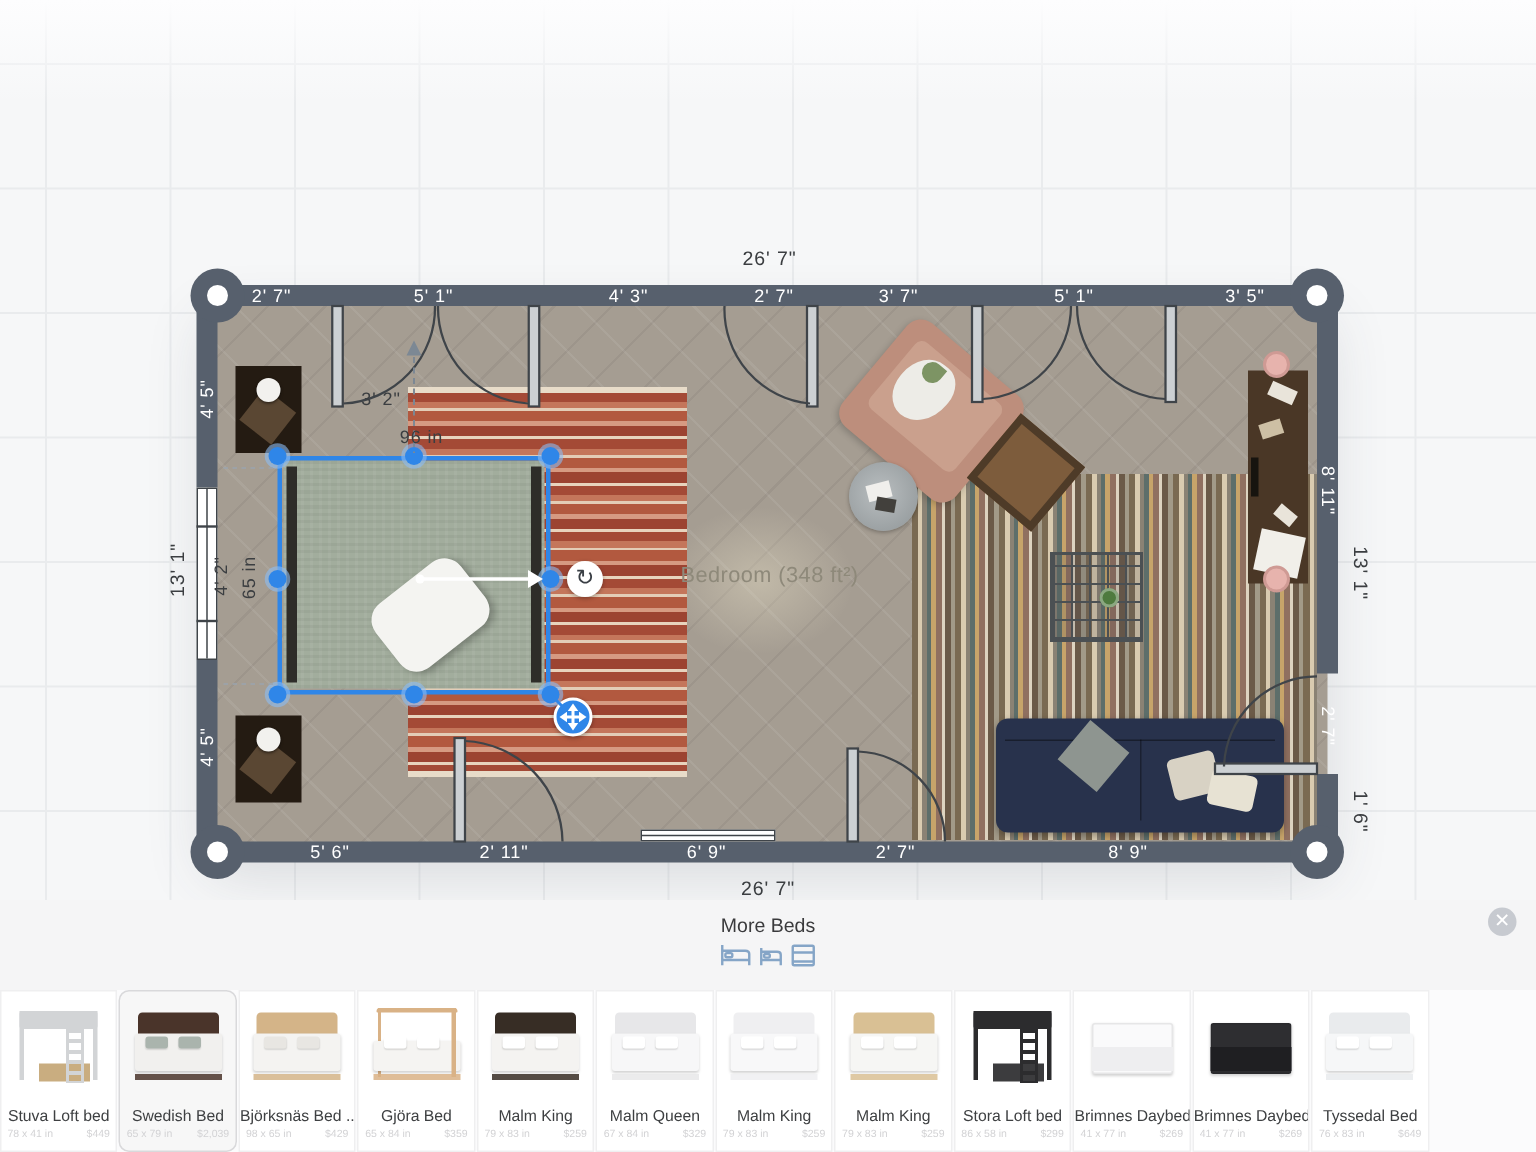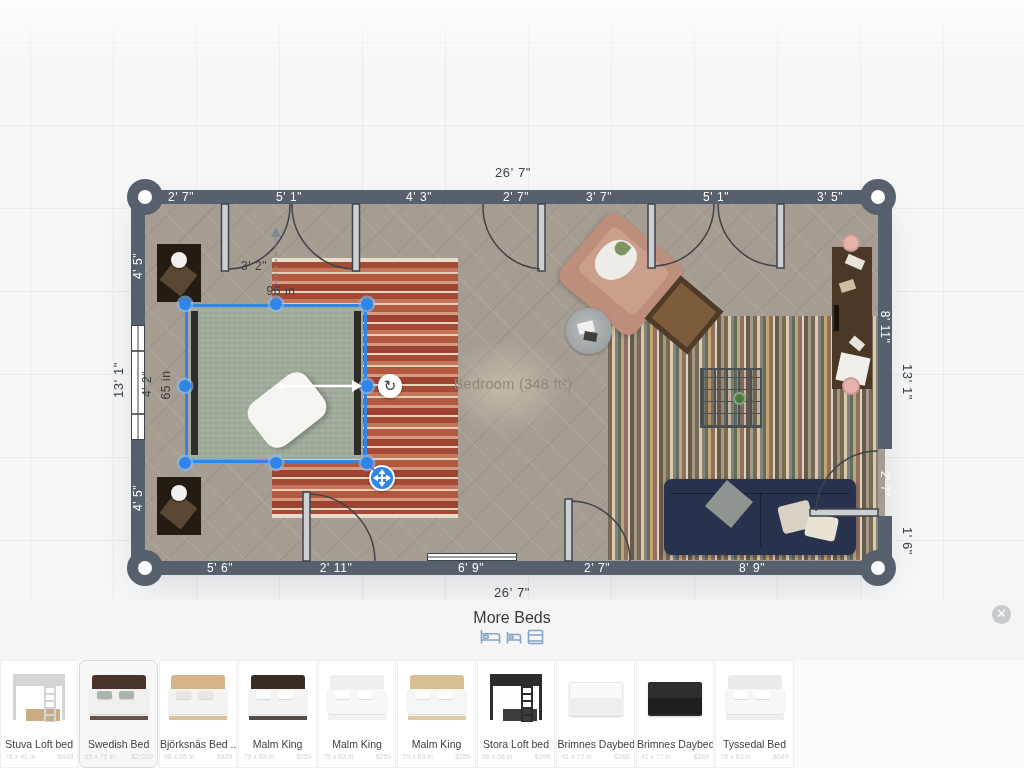--- a/index.html
+++ b/index.html
@@ -74,21 +74,21 @@
   
   .lbl{position:absolute;transform:translate(-50%,-50%);font-size:12px;letter-spacing:.6px;white-space:nowrap;z-index:30;}
   .lbl.w{color:#fff;}
   .lbl.d{color:#3b3e41;font-size:13px;}
   .lbl.r90{transform:translate(-50%,-50%) rotate(90deg);}
   .lbl.rm90{transform:translate(-50%,-50%) rotate(-90deg);}
   .room-label{position:absolute;left:513px;top:384px;transform:translate(-50%,-50%);font-size:14.5px;color:#8e897a;letter-spacing:.3px;z-index:5;}
 
   
   .sheet{left:0;top:600px;width:1024px;height:168px;background:#f5f5f6;z-index:40;}
-  .sheet-title{position:absolute;left:512px;top:9px;transform:translateX(-50%);font-size:16px;color:#3a3a3c;}
+  .sheet-title{position:absolute;left:512px;top:9px;transform:translateX(-50%);font-size:13px;color:#3a3a3c;}
   .type-icons{position:absolute;left:512px;top:29px;transform:translateX(-50%);display:flex;gap:5px;align-items:flex-end;}
   .close-btn{position:absolute;right:13px;top:5px;width:19px;height:19px;border-radius:50%;background:#c7cad0;color:#fff;font-size:13px;line-height:18px;text-align:center;}
   .cards{position:absolute;left:0;top:60px;width:1034px;height:108px;display:flex;background:#fbfbfc;}
   .card{position:relative;flex:none;width:78.3px;margin-right:1.2px;background:#fff;border:1px solid #efeff0;box-sizing:border-box;}
   .card.sel{background:#f7f7f7;border:1px solid #d9d9db;border-radius:7px;}
   .c-name{position:absolute;left:0;right:0;top:77px;text-align:center;font-size:10.5px;color:#3e4042;white-space:nowrap;overflow:hidden;}
   .c-sub{position:absolute;left:4px;right:4px;top:92px;display:flex;justify-content:space-between;font-size:7px;color:#d3d3d5;}
   .thumb{position:relative;width:62px;height:56px;margin:9px auto 0;--frame:#888;--bedding:#fff;--pillow:#fff;}
   .thumb i{position:absolute;display:block;}
   .thumb .hb{left:4px;top:5px;right:4px;height:15px;background:var(--frame);border-radius:3px 3px 1px 1px;}
@@ -336,34 +336,62 @@
             <i class="pil pb"></i>
             <i class="fb"></i>
     </div>
     <div class="c-name">Björksnäs Bed ...</div>
     <div class="c-sub">
       <span>98 x 65 in</span>
       <span>$429</span>
     </div>
   </div>
         <div class="card">
+    <div class="thumb t-poster" style="--frame: #d9b286; --bedding: #f5f4f2; --pillow: #fff;">
+      <i class="hb"></i>
+            <i class="mat"></i>
+            <i class="pil pa"></i>
+            <i class="pil pb"></i>
+            <i class="fb"></i>
+    </div>
+    <div class="c-name">Gjöra Bed</div>
+    <div class="c-sub">
+      <span>65 x 84 in</span>
+      <span>$359</span>
+    </div>
+  </div>
+        <div class="card">
     <div class="thumb t-bed" style="--frame: #372d25; --bedding: #f4f3f1; --pillow: #ffffff;">
       <i class="hb"></i>
             <i class="mat"></i>
             <i class="pil pa"></i>
             <i class="pil pb"></i>
             <i class="fb"></i>
     </div>
     <div class="c-name">Malm King</div>
     <div class="c-sub">
       <span>79 x 83 in</span>
       <span>$259</span>
     </div>
   </div>
         <div class="card">
+    <div class="thumb t-bed" style="--frame: #e7e7e9; --bedding: #f7f7f8; --pillow: #ffffff;">
+      <i class="hb"></i>
+            <i class="mat"></i>
+            <i class="pil pa"></i>
+            <i class="pil pb"></i>
+            <i class="fb"></i>
+    </div>
+    <div class="c-name">Malm Queen</div>
+    <div class="c-sub">
+      <span>67 x 84 in</span>
+      <span>$329</span>
+    </div>
+  </div>
+        <div class="card">
     <div class="thumb t-bed" style="--frame: #efeff1; --bedding: #f8f8f9; --pillow: #ffffff;">
       <i class="hb"></i>
             <i class="mat"></i>
             <i class="pil pa"></i>
             <i class="pil pb"></i>
             <i class="fb"></i>
     </div>
     <div class="c-name">Malm King</div>
     <div class="c-sub">
       <span>79 x 83 in</span>

